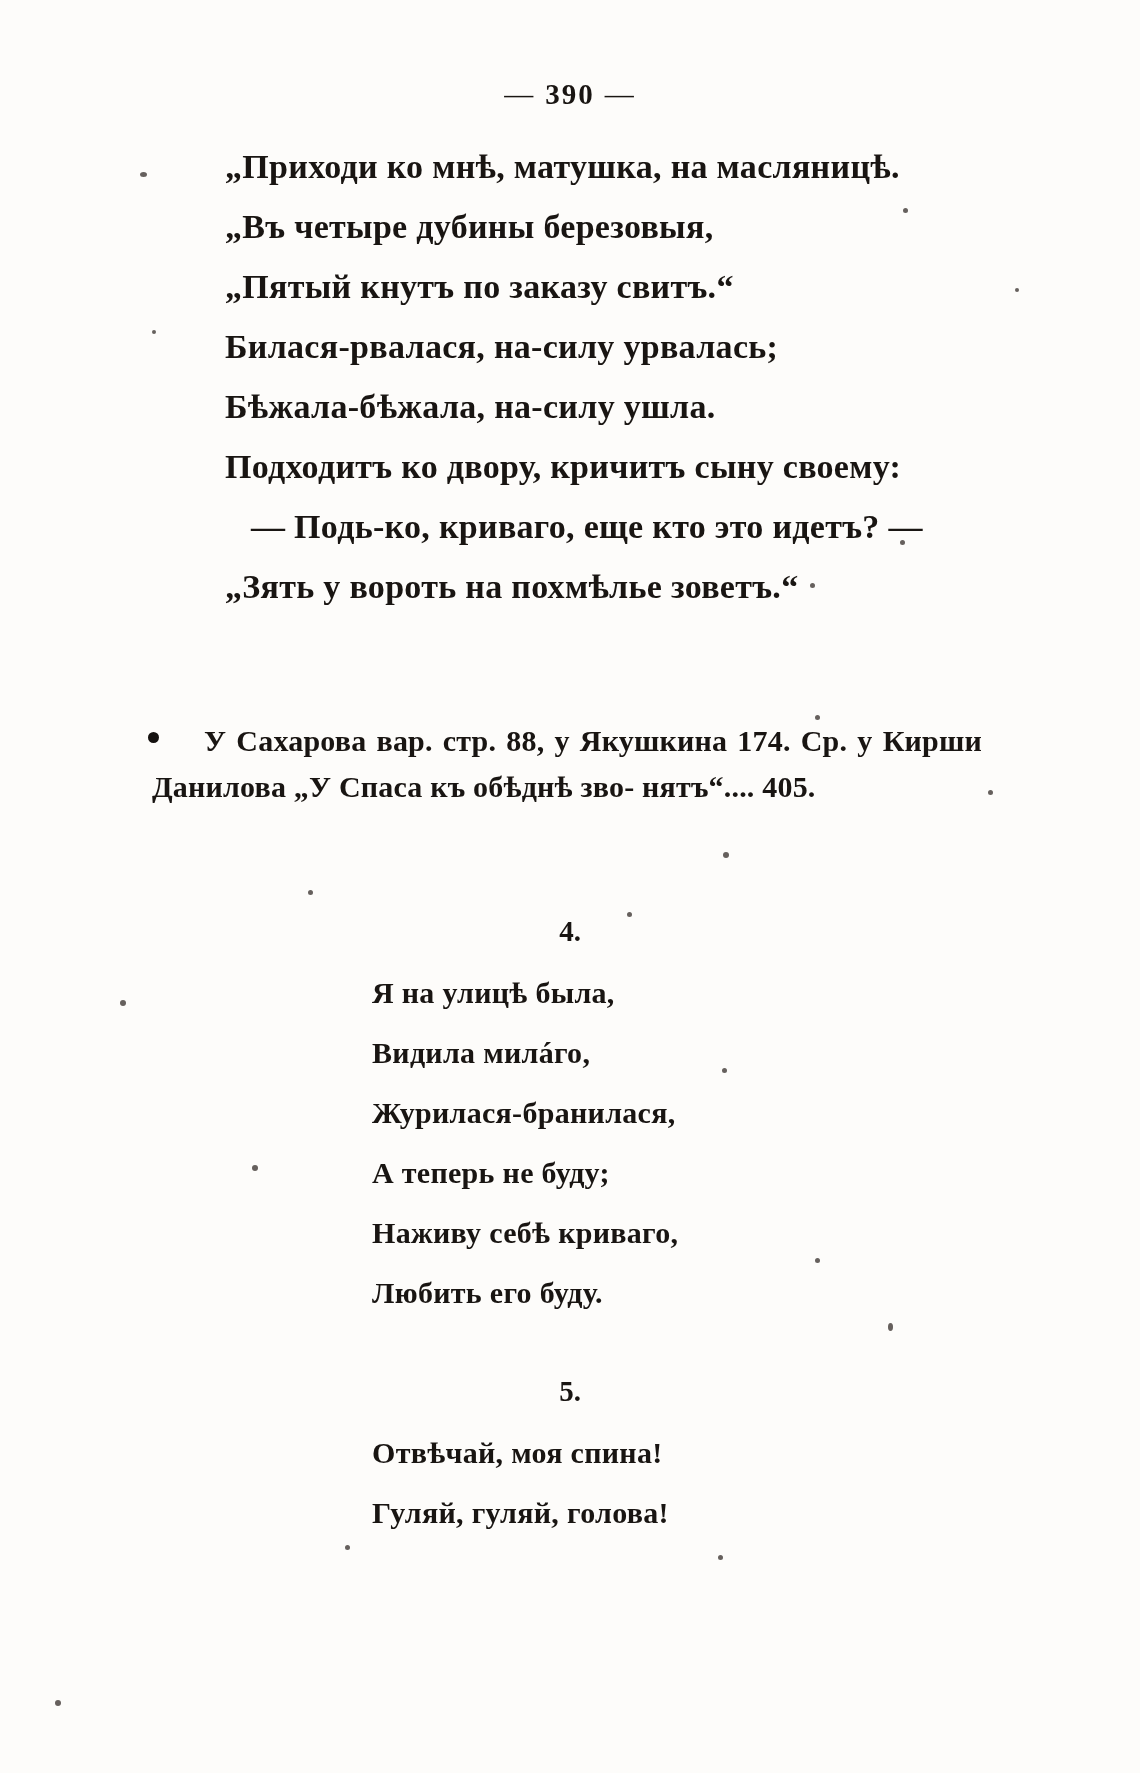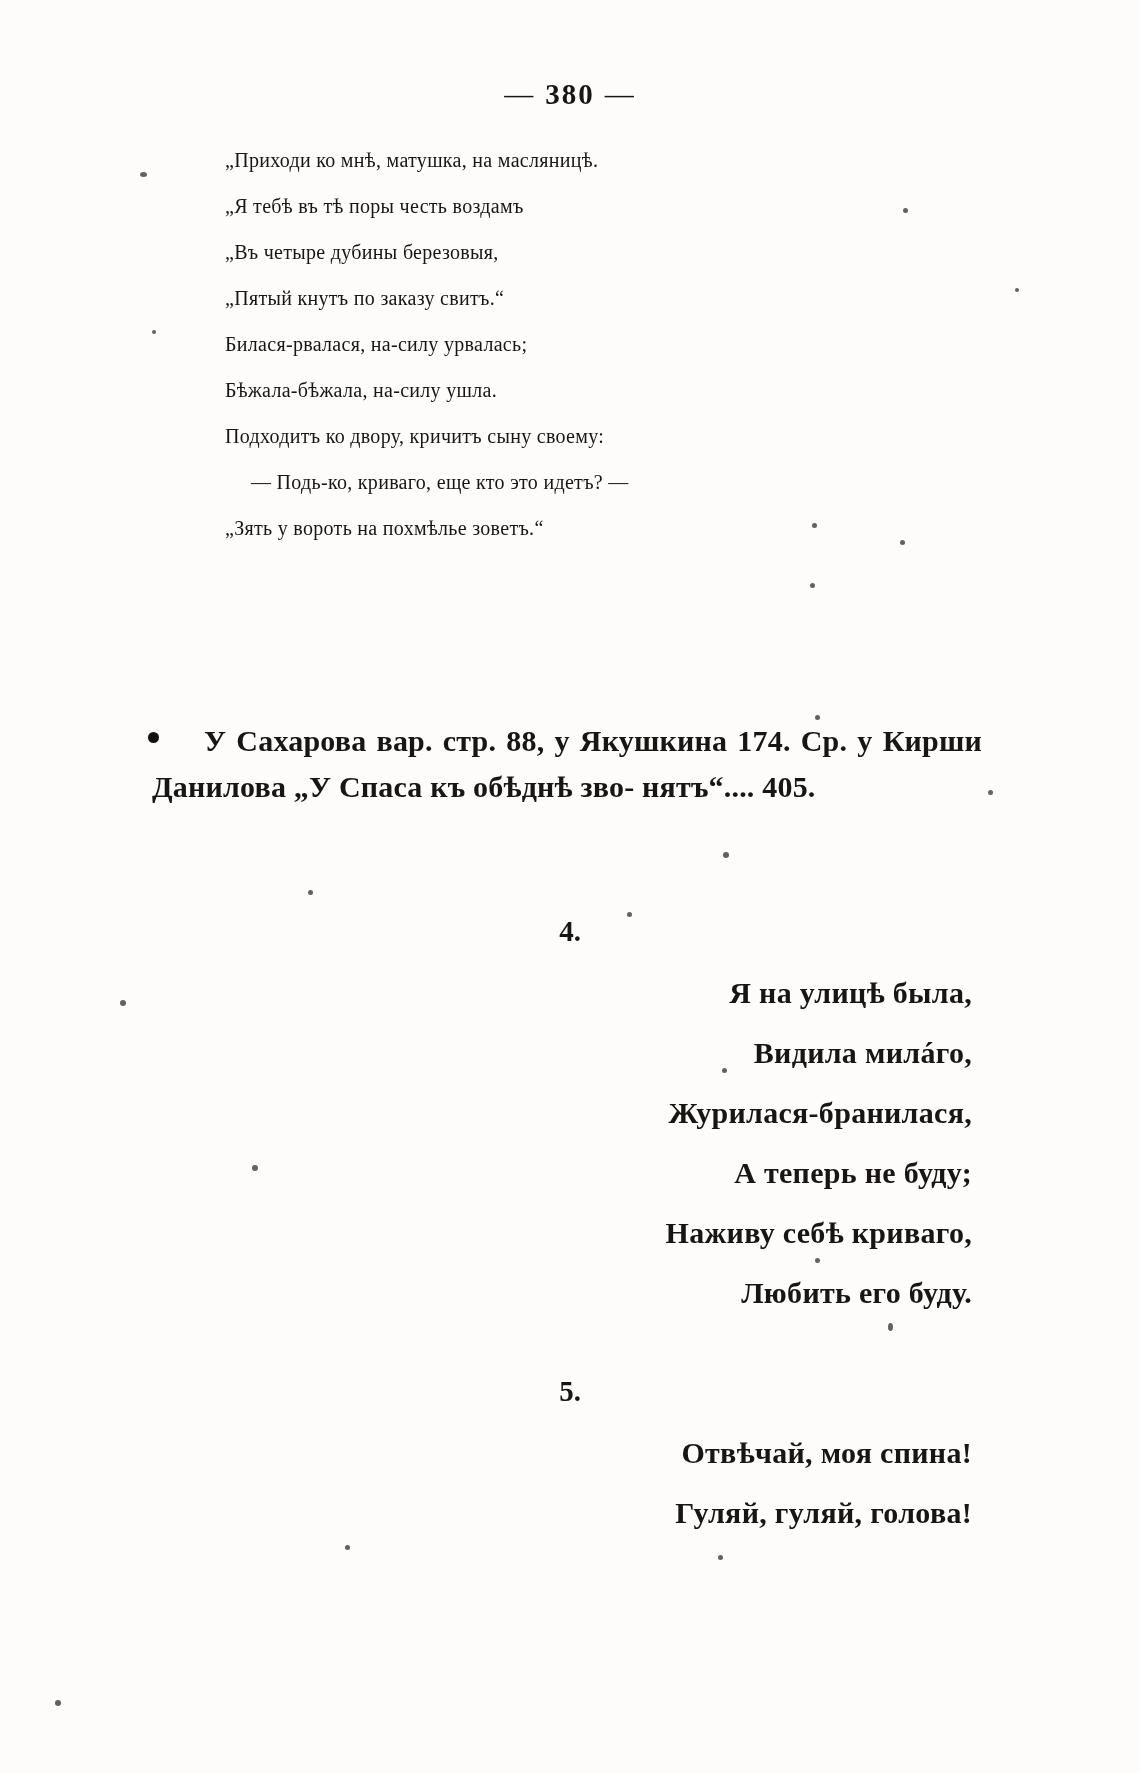--- a/index.html
+++ b/index.html
@@ -35,22 +35,22 @@
     padding: 0 10px;
   }
 
   .poem-block {
     position: absolute;
     left: 225px;
     top: 150px;
     width: 760px;
   }
   .verse-line {
-    font-size: 20px;
-    font-weight: 400;
+    font-size: 34px;
+    font-weight: 700;
     line-height: 1;
     margin-bottom: 26px;
     white-space: pre;
     letter-spacing: 0.3px;
   }
   .verse-line.indent {
     padding-left: 26px;
   }
 
   .note {
@@ -88,21 +88,20 @@
     top: 1438px;
     width: 600px;
   }
   .song-line {
     font-size: 30px;
     font-weight: 700;
     line-height: 1;
     margin-bottom: 30px;
     white-space: pre;
     letter-spacing: 0.3px;
-    text-align: right;
   }
 
   
   .speck {
     position: absolute;
     background: #2b2420;
     border-radius: 50%;
     opacity: 0.72;
   }
   .bullet {
@@ -114,26 +113,25 @@
     left: 148px;
     top: 732px;
   }
 </style>
 </head>
 <body>
 
 <div class="page">
 
   <div class="page-number">
-    <span class="dash">—</span><span>380</span><span class="dash">—</span>
+    <span class="dash">—</span><span>390</span><span class="dash">—</span>
   </div>
 
   <div class="poem-block">
     <div class="verse-line">„Приходи ко мнѣ, матушка, на масляницѣ.</div>
-    <div class="verse-line">„Я тебѣ въ тѣ поры честь воздамъ</div>
     <div class="verse-line">„Въ четыре дубины березовыя,</div>
     <div class="verse-line">„Пятый кнутъ по заказу свитъ.“</div>
     <div class="verse-line">Билася-рвалася, на-силу урвалась;</div>
     <div class="verse-line">Бѣжала-бѣжала, на-силу ушла.</div>
     <div class="verse-line">Подходитъ ко двору, кричитъ сыну своему:</div>
     <div class="verse-line indent">— Подь-ко, криваго, еще кто это идетъ? —</div>
     <div class="verse-line">„Зять у вороть на похмѣлье зоветъ.“</div>
   </div>
 
   <div class="bullet"></div>

